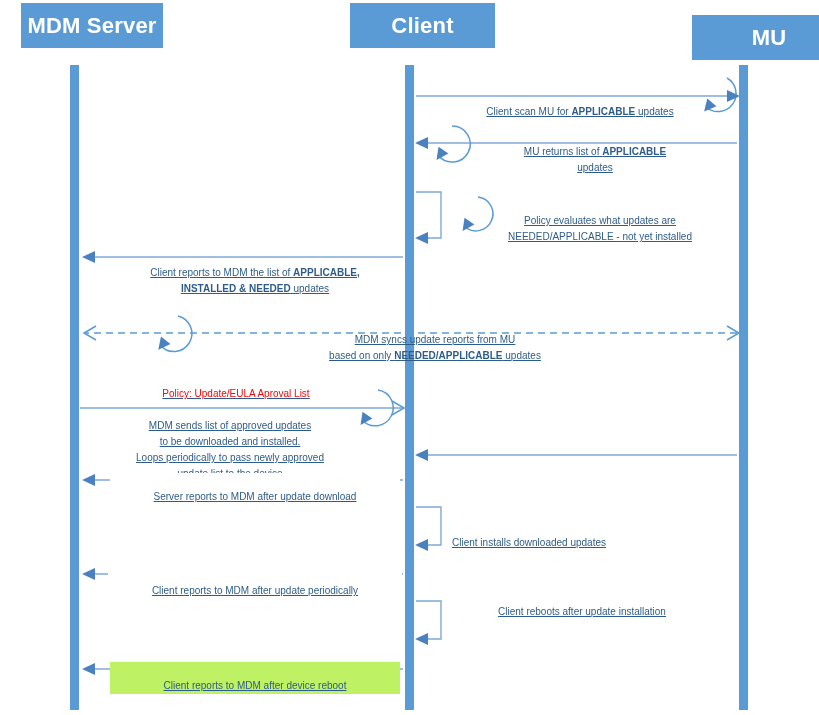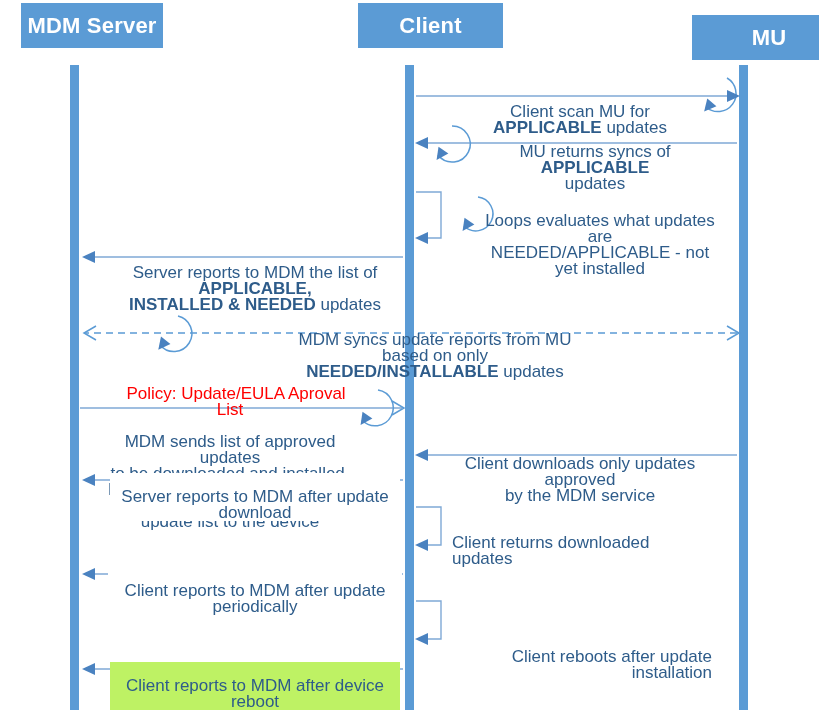--- a/index.html
+++ b/index.html
@@ -21,46 +21,47 @@
     letter-spacing:.2px;
     box-sizing:border-box;
     margin-left:16px;
   }
   
   .lifeline{position:absolute;background:#5B9BD5;width:9px;}
 
   
   .label{
     position:absolute;
-    font-size:17px;
+    font-size:10px;
     line-height:16px;
     text-align:center;
     color:#2E5C8A;
     white-space:pre-line;
+    text-decoration:underline;
   }
   .label b{font-weight:bold;}
   .label .policy{color:#FF0000;font-weight:normal;margin-left:12px;}
 
   
   #arrows{position:absolute;left:0;top:0;width:819px;height:715px;}
   .ln{stroke:#7FA9D6;stroke-width:1.4;fill:none;}
   .ln-dash{stroke:#5B9BD5;stroke-width:1.5;fill:none;stroke-dasharray:7 5;}
   .loop{stroke:#5B9BD5;stroke-width:1.5;fill:none;}
   .head{fill:#4A82C0;}
   .head-open{stroke:#5B9BD5;stroke-width:1.5;fill:none;}
 </style>
 </head>
 <body>
 
 <div id="diagram">
 
   <div class="participant" style="left:5px;top:3px;width:142px;height:45px;">
     <span>MDM Server</span>
   </div>
-  <div class="participant" style="left:342px;top:3px;width:145px;height:45px;">
+  <div class="participant" style="left:334px;top:3px;width:145px;height:45px;">
     <span>Client</span>
   </div>
   <div class="participant" style="left:676px;top:15px;width:154px;height:45px;">
     <span>MU</span>
   </div>
 
   <div class="lifeline" style="left:70px;top:65px;height:645px;"></div>
   <div class="lifeline" style="left:405px;top:65px;height:645px;"></div>
   <div class="lifeline" style="left:739px;top:65px;height:645px;"></div>
 
@@ -136,65 +137,61 @@
       <line class="ln" x1="403" y1="669" x2="84" y2="669"></line>
       <path class="head" d="M 95 663 l -13 6 l 13 6 z"></path>
     </g>
   </svg>
 
   <div class="label" style="left:455px;top:88px;width:250px;">
     <span>Client scan MU for </span><b>APPLICABLE</b><span> updates</span>
   </div>
 
   <div class="label" style="left:480px;top:128px;width:230px;">
-    <span>MU returns syncs of </span><b>APPLICABLE</b><span>
+    <span>MU returns list of </span><b>APPLICABLE</b><span>
 updates</span>
   </div>
 
   <div class="label" style="left:485px;top:197px;width:230px;">
-    <span>Loops evaluates what updates are
+    <span>Policy evaluates what updates are
 NEEDED/APPLICABLE - not yet installed</span>
   </div>
 
   <div class="label" style="left:110px;top:249px;width:290px;">
-    <span>Server reports to MDM the list of </span><b>APPLICABLE,
+    <span>Client reports to MDM the list of </span><b>APPLICABLE,
 INSTALLED &amp; NEEDED</b><span> updates</span>
   </div>
 
   <div class="label" style="left:290px;top:316px;width:290px;">
     <span>MDM syncs update reports from MU
-based on only </span><b>NEEDED/INSTALLABLE</b><span> updates</span>
+based on only </span><b>NEEDED/APPLICABLE</b><span> updates</span>
   </div>
 
   <div class="label" style="left:100px;top:370px;width:260px;">
     <span class="policy">Policy: Update/EULA Aproval List</span><br>
     <span>MDM sends list of approved updates
 to be downloaded and installed.
 Loops periodically to pass newly approved
 update list to the device</span>
   </div>
 
-  <div class="label" style="left:455px;top:440px;width:250px;">
-    <span>Client downloads only updates approved
-by the MDM service</span>
-  </div>
 
   <div class="label" style="left:110px;top:473px;width:290px;background:#fff;">
     <span>Server reports to MDM after update download</span>
   </div>
 
   <div class="label" style="left:452px;top:519px;width:260px;text-align:left;">
-    <span>Client returns downloaded updates</span>
+    <span>Client installs downloaded updates</span>
   </div>
 
   <div class="label" style="left:108px;top:567px;width:294px;background:#fff;">
     <span>Client reports to MDM after update periodically</span>
   </div>
 
-  <div class="label" style="left:452px;top:633px;width:260px;text-align:right;">
+  <div class="label" style="left:452px;top:588px;width:260px;text-align:center;">
     <span>Client reboots after update installation</span>
   </div>
 
   <div class="label" style="left:110px;top:662px;width:290px;background:#bef264;">
     <span>Client reports to MDM after device reboot</span>
   </div>
 
 </div>
 
 </body></html>

